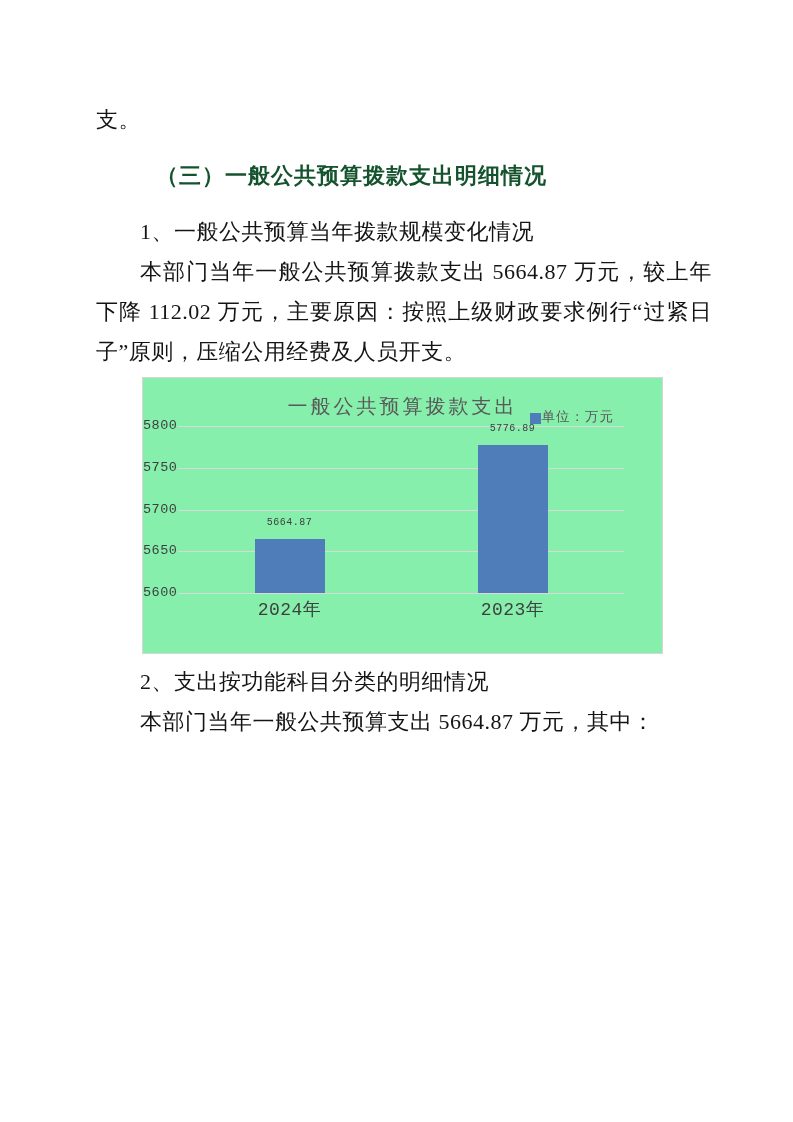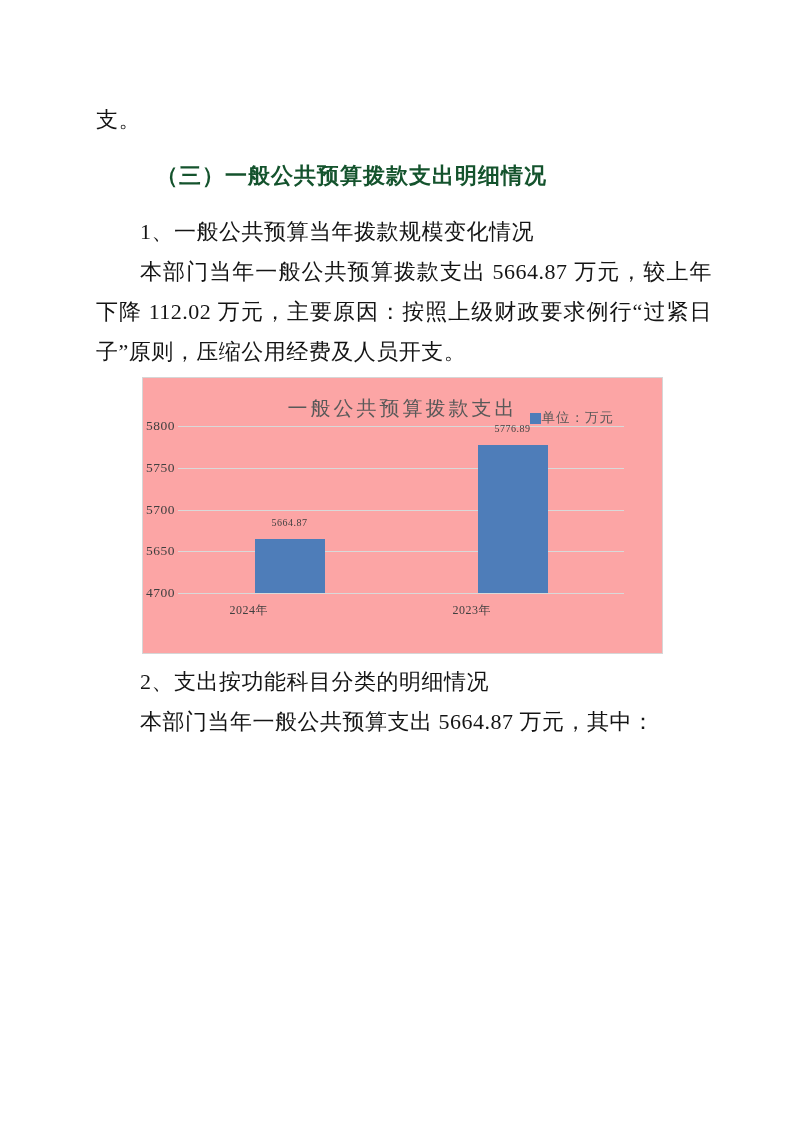--- a/index.html
+++ b/index.html
@@ -38,22 +38,22 @@
     color: #14532d;
     text-indent: 2em;
     letter-spacing: 1px;
   }
   
   .chart {
     position: relative;
     width: 519px; height: 275px;
     margin: 5px 14px 8px 46px;
     border: 1px solid #d6d6d6;
-    background: #fca5a5;
-    font-family: Liberation Serif, serif;
+    background: #86efac;
+    font-family: Liberation Mono, monospace;
     overflow: hidden;
   }
   .chart-title {
     position: absolute;
     left: 0; top: 10px;
     width: 100%;
     text-align: center;
     font-size: 20px;
     color: #595959;
     letter-spacing: 3px;
@@ -92,22 +92,22 @@
     position: absolute;
     width: 100px;
     text-align: center;
     font-size: 10px;
     color: #3f3f3f;
     line-height: 16px;
   }
   .xtick {
     position: absolute;
     width: 120px;
-    text-align: left;
-    font-size: 12px;
+    text-align: center;
+    font-size: 18px;
     color: #3f3f3f;
     line-height: 20px;
   }
 </style>
 </head>
 <body>
 
 <div class="page">
   <div class="content">
 
@@ -120,21 +120,21 @@
     <p class="para">本部门当年一般公共预算拨款支出 5664.87 万元，较上年下降 112.02 万元，主要原因：按照上级财政要求例行“过紧日子”原则，压缩公用经费及人员开支。</p>
 
     <div class="chart" style="border-color: rgb(214, 214, 214);">
       <div class="chart-title" style="color: rgb(89, 89, 89);">一般公共预算拨款支出</div>
       <div class="chart-legend">
         <span class="legend-swatch" style="background: rgb(78, 125, 185);"></span>
         <span>单位：万元</span>
       </div>
       <div>
           <div class="gridline" style="left: 35px; width: 446px; top: 215px; background: rgb(217, 217, 217);"></div>
-          <div class="ytick" style="top: 206px; color: rgb(63, 63, 63);">4700</div>
+          <div class="ytick" style="top: 206px; color: rgb(63, 63, 63);">5600</div>
           <div class="gridline" style="left: 35px; width: 446px; top: 173.25px; background: rgb(217, 217, 217);"></div>
           <div class="ytick" style="top: 164.25px; color: rgb(63, 63, 63);">5650</div>
           <div class="gridline" style="left: 35px; width: 446px; top: 131.5px; background: rgb(217, 217, 217);"></div>
           <div class="ytick" style="top: 122.5px; color: rgb(63, 63, 63);">5700</div>
           <div class="gridline" style="left: 35px; width: 446px; top: 89.75px; background: rgb(217, 217, 217);"></div>
           <div class="ytick" style="top: 80.75px; color: rgb(63, 63, 63);">5750</div>
           <div class="gridline" style="left: 35px; width: 446px; top: 48px; background: rgb(217, 217, 217);"></div>
           <div class="ytick" style="top: 39px; color: rgb(63, 63, 63);">5800</div>
           <div class="bar" style="left: 111.5px; top: 160.834px; width: 70px; height: 54.1664px; background: rgb(78, 125, 185);"></div>
           <div class="bar-value" style="left: 96.5px; top: 136.834px;">5664.87</div>

